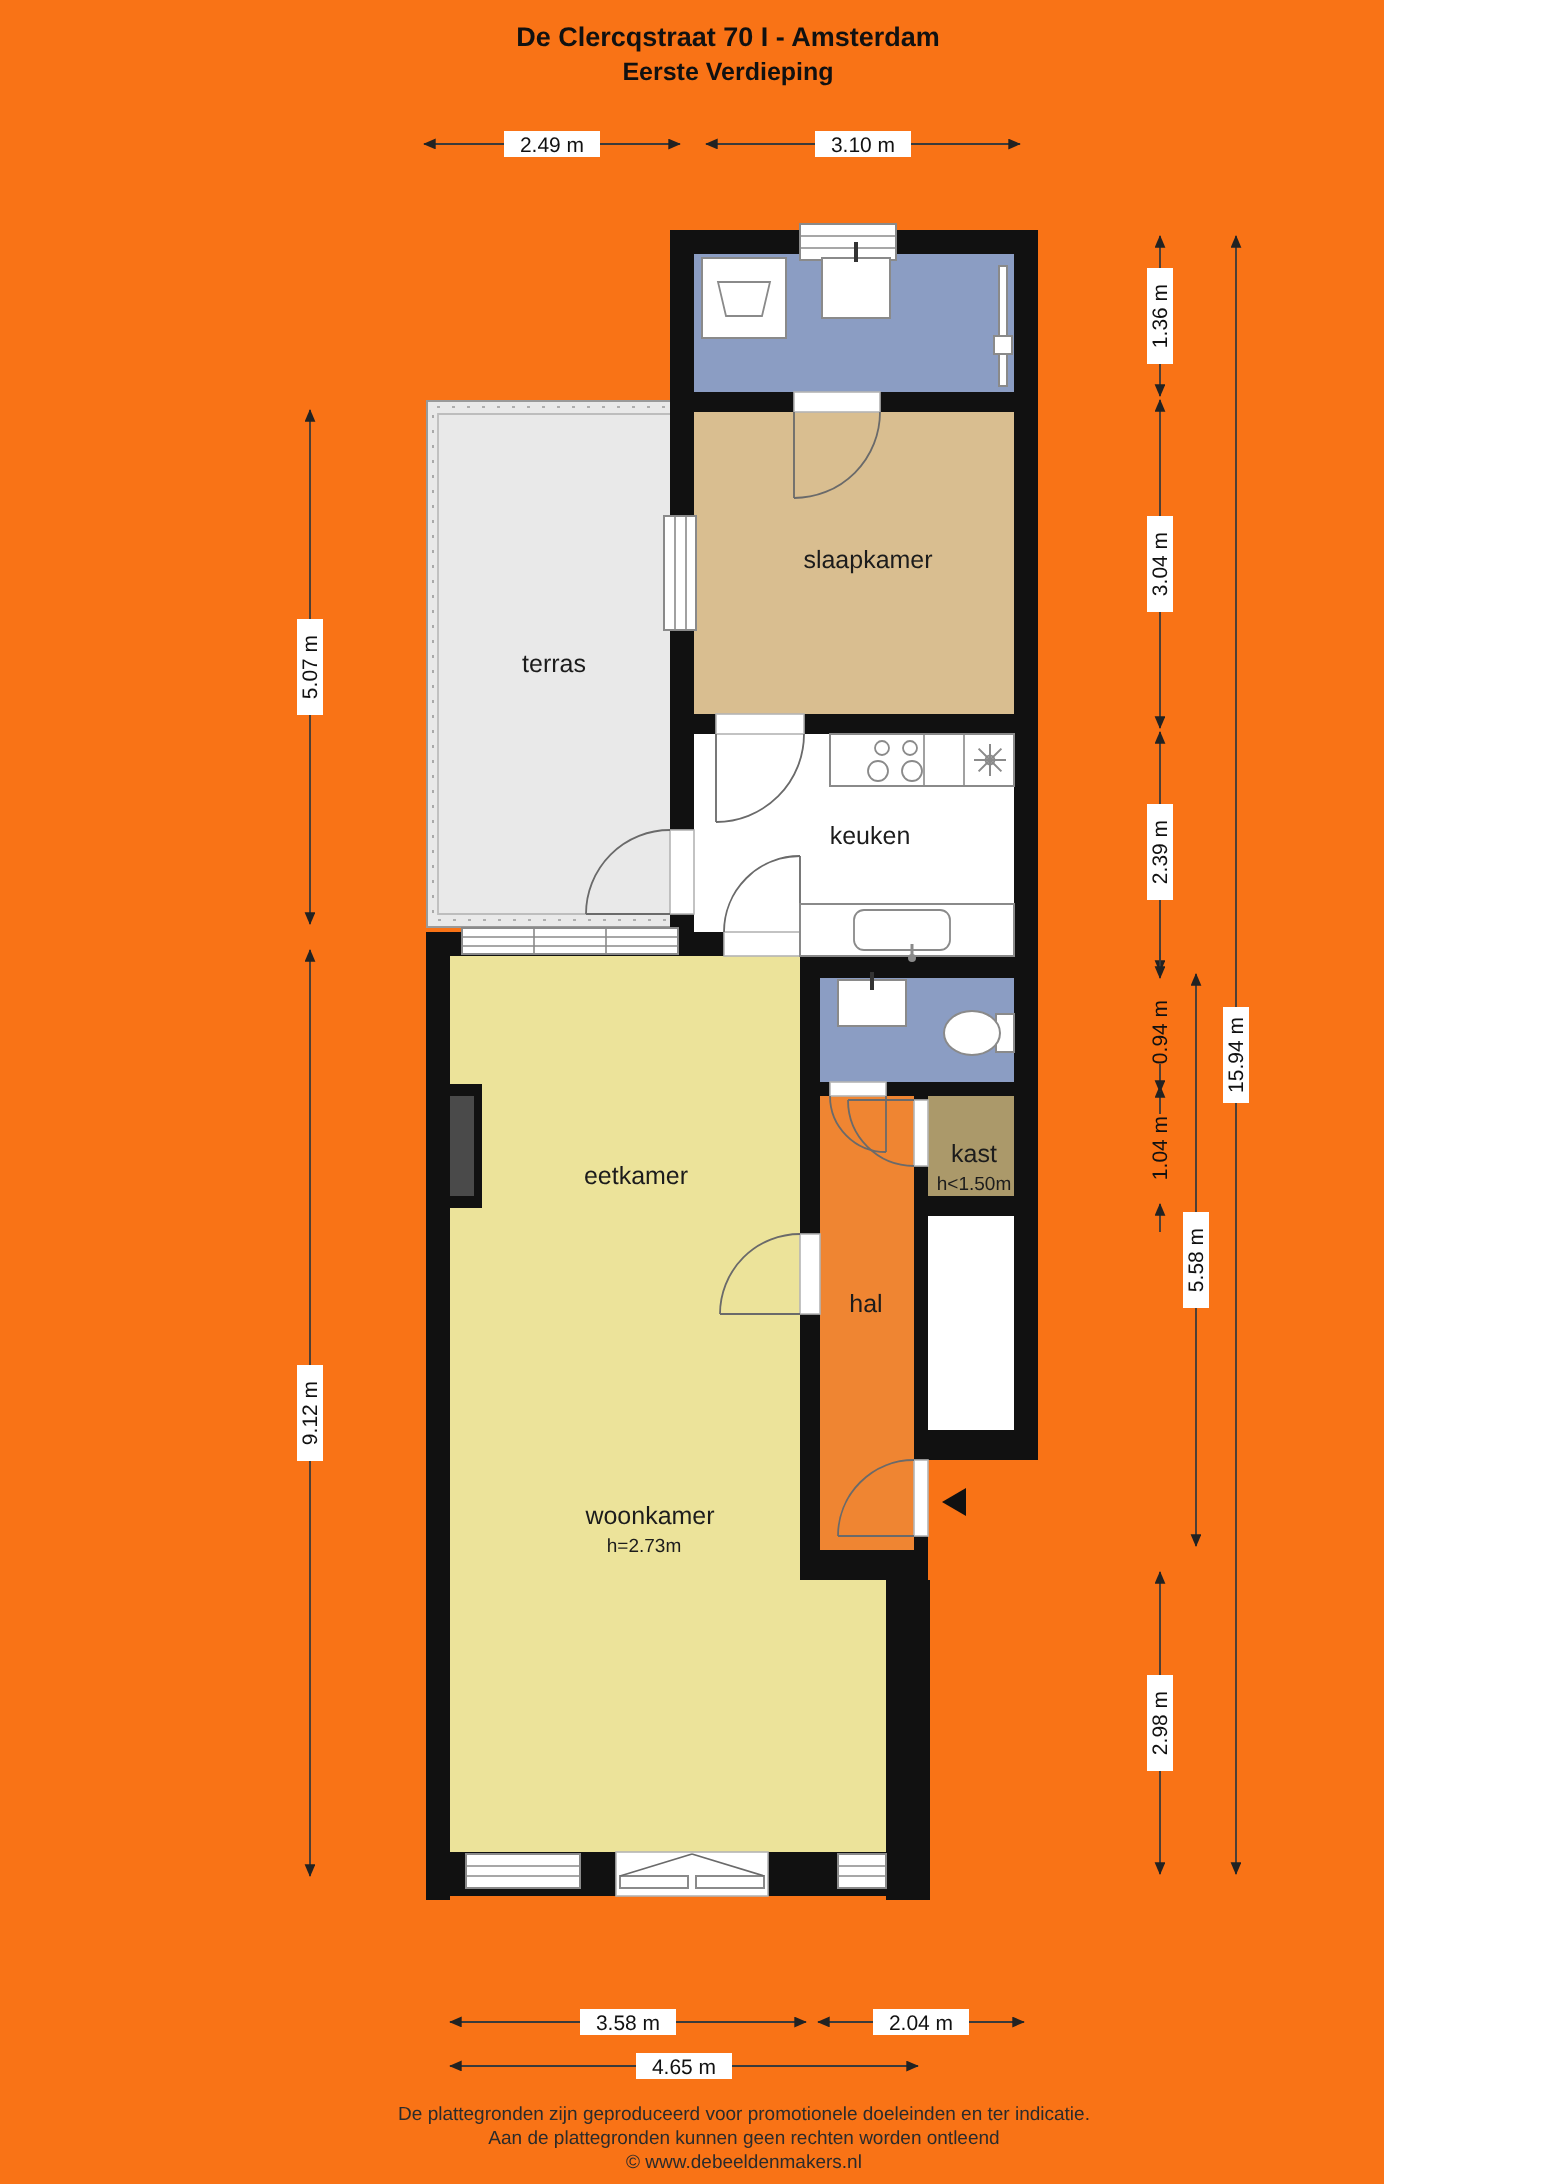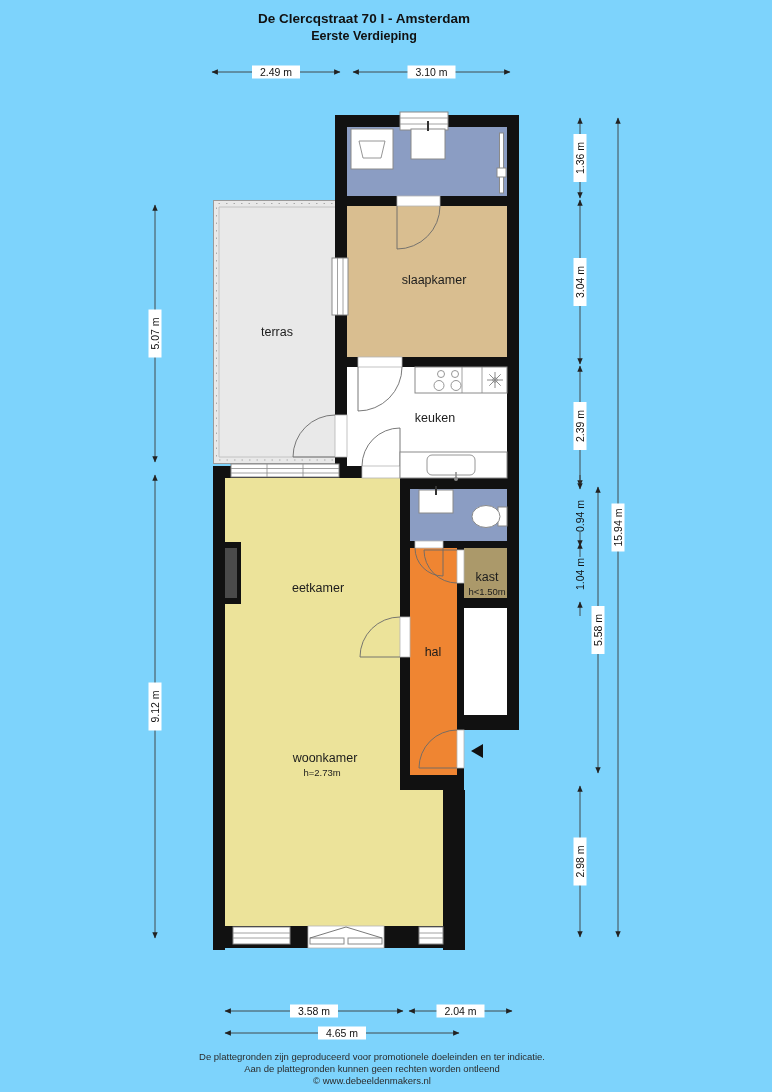--- a/index.html
+++ b/index.html
@@ -1,16 +1,16 @@
 <!DOCTYPE html>
 <html><head>
 <meta charset="utf-8">
 <style>
   html,body{margin:0;padding:0;background:#fff;}
-  .stage{position:relative;width:772px;height:1092px;background:#7dd3fc;overflow:hidden;
+  .stage{position:relative;width:692px;height:1092px;background:#f97316;overflow:hidden;
          font-family:"Liberation Sans", sans-serif;}
   svg{position:absolute;left:0;top:0;}
   .rl{font-size:12.5px;fill:#1c1c1c;text-anchor:middle;font-family:"Liberation Sans",sans-serif;}
   .rs{font-size:9.5px;fill:#1c1c1c;text-anchor:middle;font-family:"Liberation Sans",sans-serif;}
   .dl{stroke:#3a3a3a;stroke-width:0.9;}
   .dbg{fill:#ffffff;}
   .dt{font-size:10.5px;fill:#111;text-anchor:middle;font-family:"Liberation Sans",sans-serif;}
   .ttl1{font-size:13.5px;font-weight:bold;fill:#111;text-anchor:middle;}
   .ttl2{font-size:12.5px;font-weight:bold;fill:#111;text-anchor:middle;}
   .ft{font-size:9.5px;fill:#2b2b2b;text-anchor:middle;}

